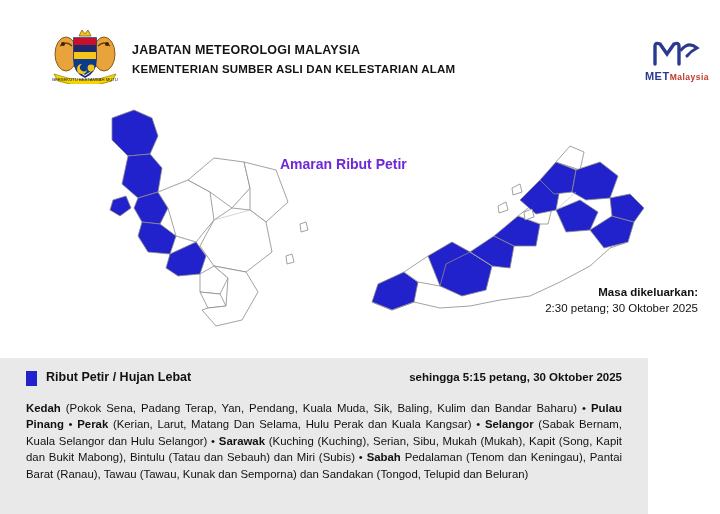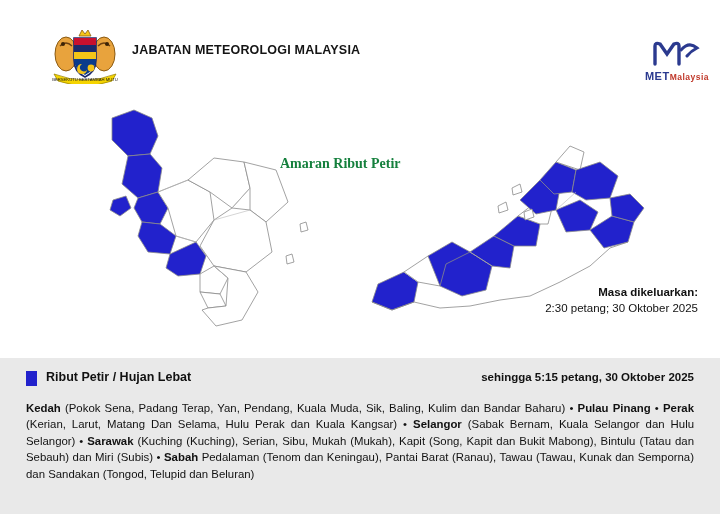--- a/index.html
+++ b/index.html
@@ -46,31 +46,31 @@
     font-style:normal;color:#c0392b;font-size:8.5px;font-weight:bold;
   }
 
   
   .mapwrap{
     position:absolute;left:0;top:96px;width:720px;height:258px;
     background:#ffffff;overflow:hidden;
   }
   .map-title{
     position:absolute;left:280px;top:60px;
-    font-size:14px;font-weight:bold;color:#15803d;font-family:Liberation Serif, serif;
+    font-size:14px;font-weight:bold;color:#6d28d9;
   }
   .issued{
     position:absolute;right:22px;top:190px;text-align:right;
   }
   .issued-label{font-size:11.5px;font-weight:bold;color:#111;}
   .issued-time{font-size:11.5px;color:#111;margin-top:4px;}
 
   
   .panel{
-    position:absolute;left:0;top:358px;width:720px;height:156px;
+    position:absolute;left:0;top:358px;width:648px;height:156px;
     background:#e9e9e9;
   }
   .panel-top{
     position:relative;height:30px;margin:10px 26px 0 26px;
   }
   .legend-swatch{
     position:absolute;left:0;top:3px;width:11px;height:15px;background:#2222cc;
   }
   .legend-label{
     position:absolute;left:20px;top:2px;
@@ -114,20 +114,21 @@
 
         <path d="M33 12 l3 -6 l3 4 l3 -4 l3 6 z" fill="#f5c518" stroke="#8a5a12" stroke-width="0.8"></path>
 
         <path d="M8 50 q31 12 62 0 l-4 7 q-27 9 -54 0 z" fill="#f5d400" stroke="#a08800" stroke-width="0.8"></path>
         <text x="39" y="57" font-size="4.2" text-anchor="middle" fill="#1a1a1a" font-family="Liberation Sans, sans-serif">BERSEKUTU BERTAMBAH MUTU</text>
       </svg>
     </div>
 
     <div class="header-text">
       <div class="header-line1">JABATAN METEOROLOGI MALAYSIA</div>
+      <div class="header-line2">KEMENTERIAN SUMBER ASLI DAN KELESTARIAN ALAM</div>
     </div>
 
     <div class="met-logo">
       <div class="met-mark">
         <svg width="52" height="26" viewBox="0 0 52 26">
           <path d="M4 24 L4 6 Q4 2 9 4 L16 14 L23 4 Q28 2 28 6 L28 24" fill="none" stroke="#2b3a8f" stroke-width="3.4" stroke-linecap="round"></path>
           <path d="M30 10 q8 -9 16 -2 q-6 3 -10 8" fill="none" stroke="#2b3a8f" stroke-width="3" stroke-linecap="round"></path>
         </svg>
       </div>
       <div class="met-word">

